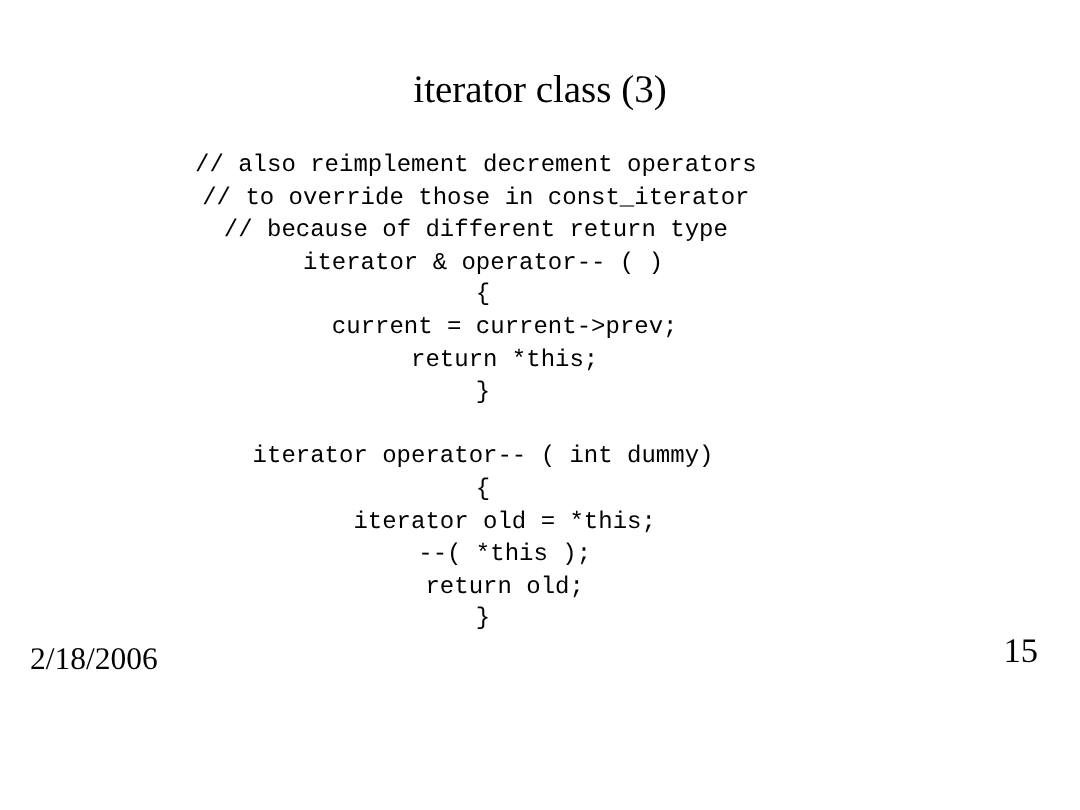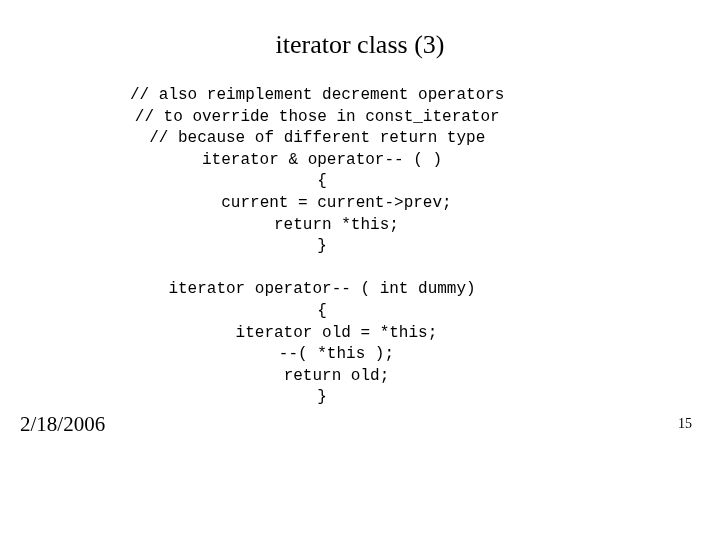--- a/index.html
+++ b/index.html
@@ -11,20 +11,21 @@
     font-family: "Times New Roman", Times, serif;
     color: #000;
     overflow: hidden;
     position: relative;
   }
   .slide {
     width: 720px;
     height: 452px;
     position: relative;
     box-sizing: border-box;
+    margin-top: 15px;
   }
   .title {
     position: absolute;
     top: 30px;
     left: 0;
     right: 0;
     text-align: center;
     font-size: 26px;
     font-family: "Times New Roman", Times, serif;
   }
@@ -42,21 +43,21 @@
     position: absolute;
     left: 20px;
     bottom: 15px;
     font-size: 21px;
     font-family: "Times New Roman", Times, serif;
   }
   .footer-page {
     position: absolute;
     right: 28px;
     bottom: 20px;
-    font-size: 14px;
+    font-size: 23px;
     font-family: "Times New Roman", Times, serif;
   }
 </style>
 </head>
 <body>
 
 <div class="slide">
   <div class="title">iterator class (3)</div>
   <div class="code">// also reimplement decrement operators
 // to override those in const_iterator

